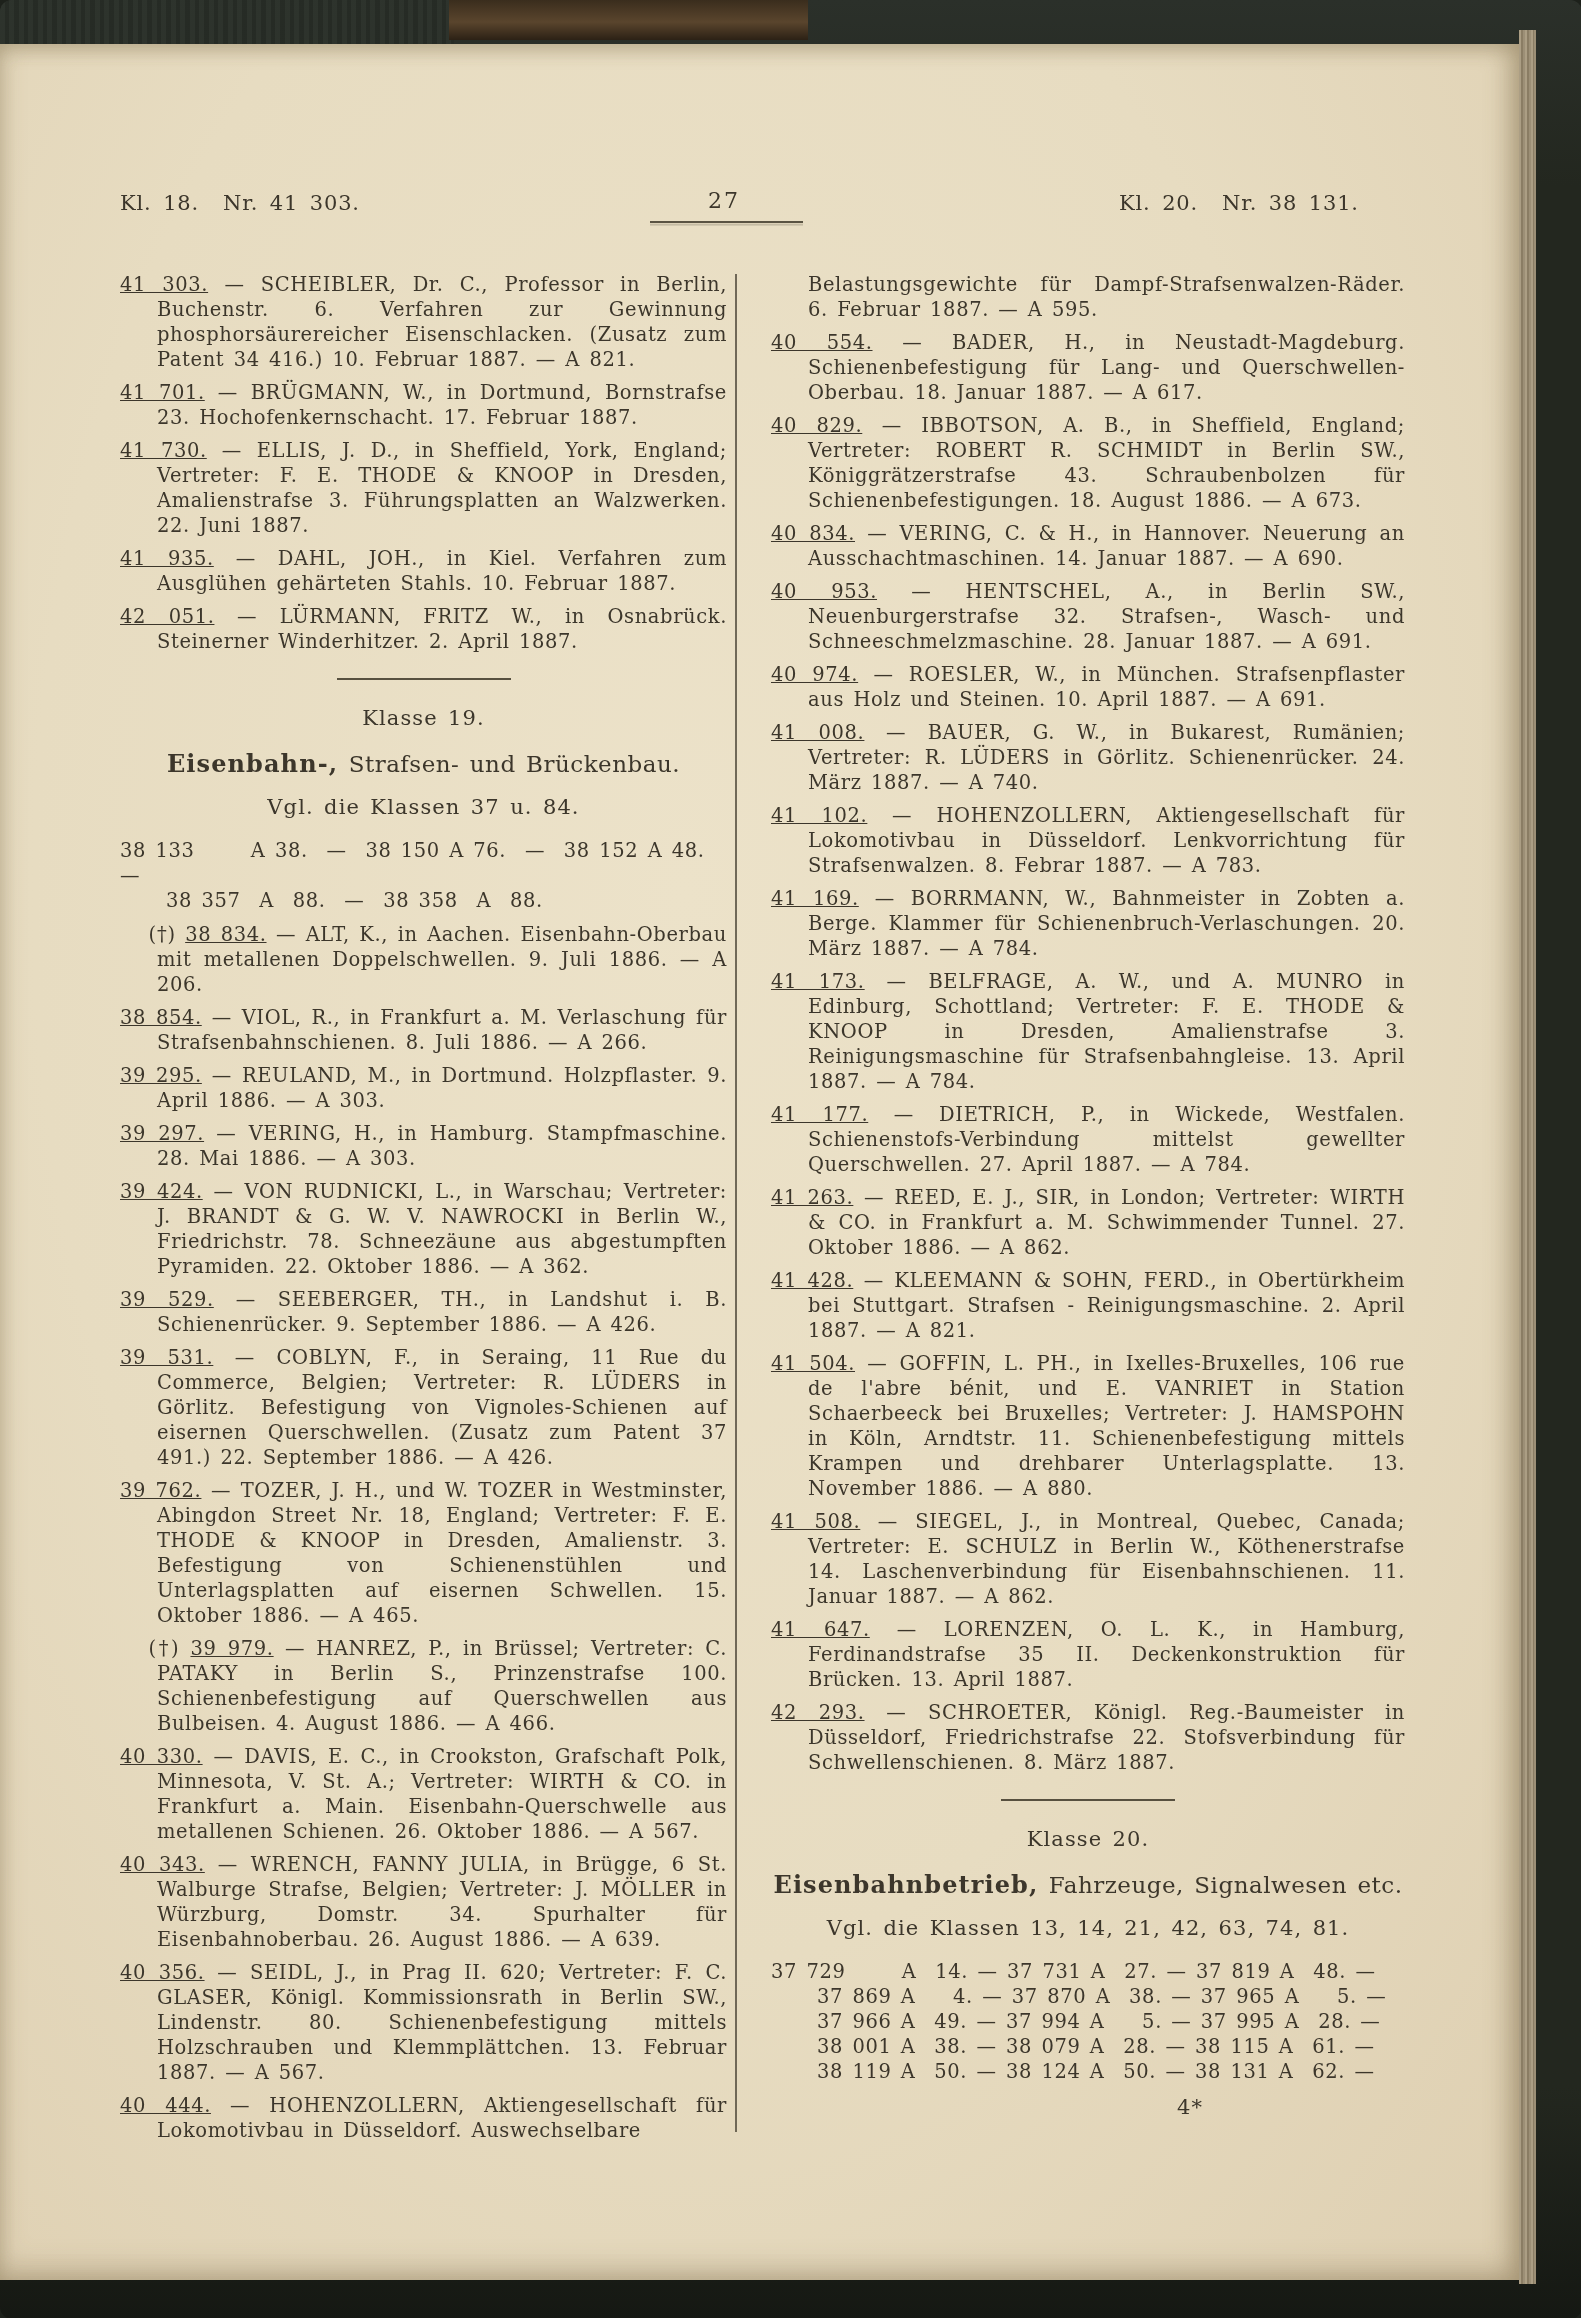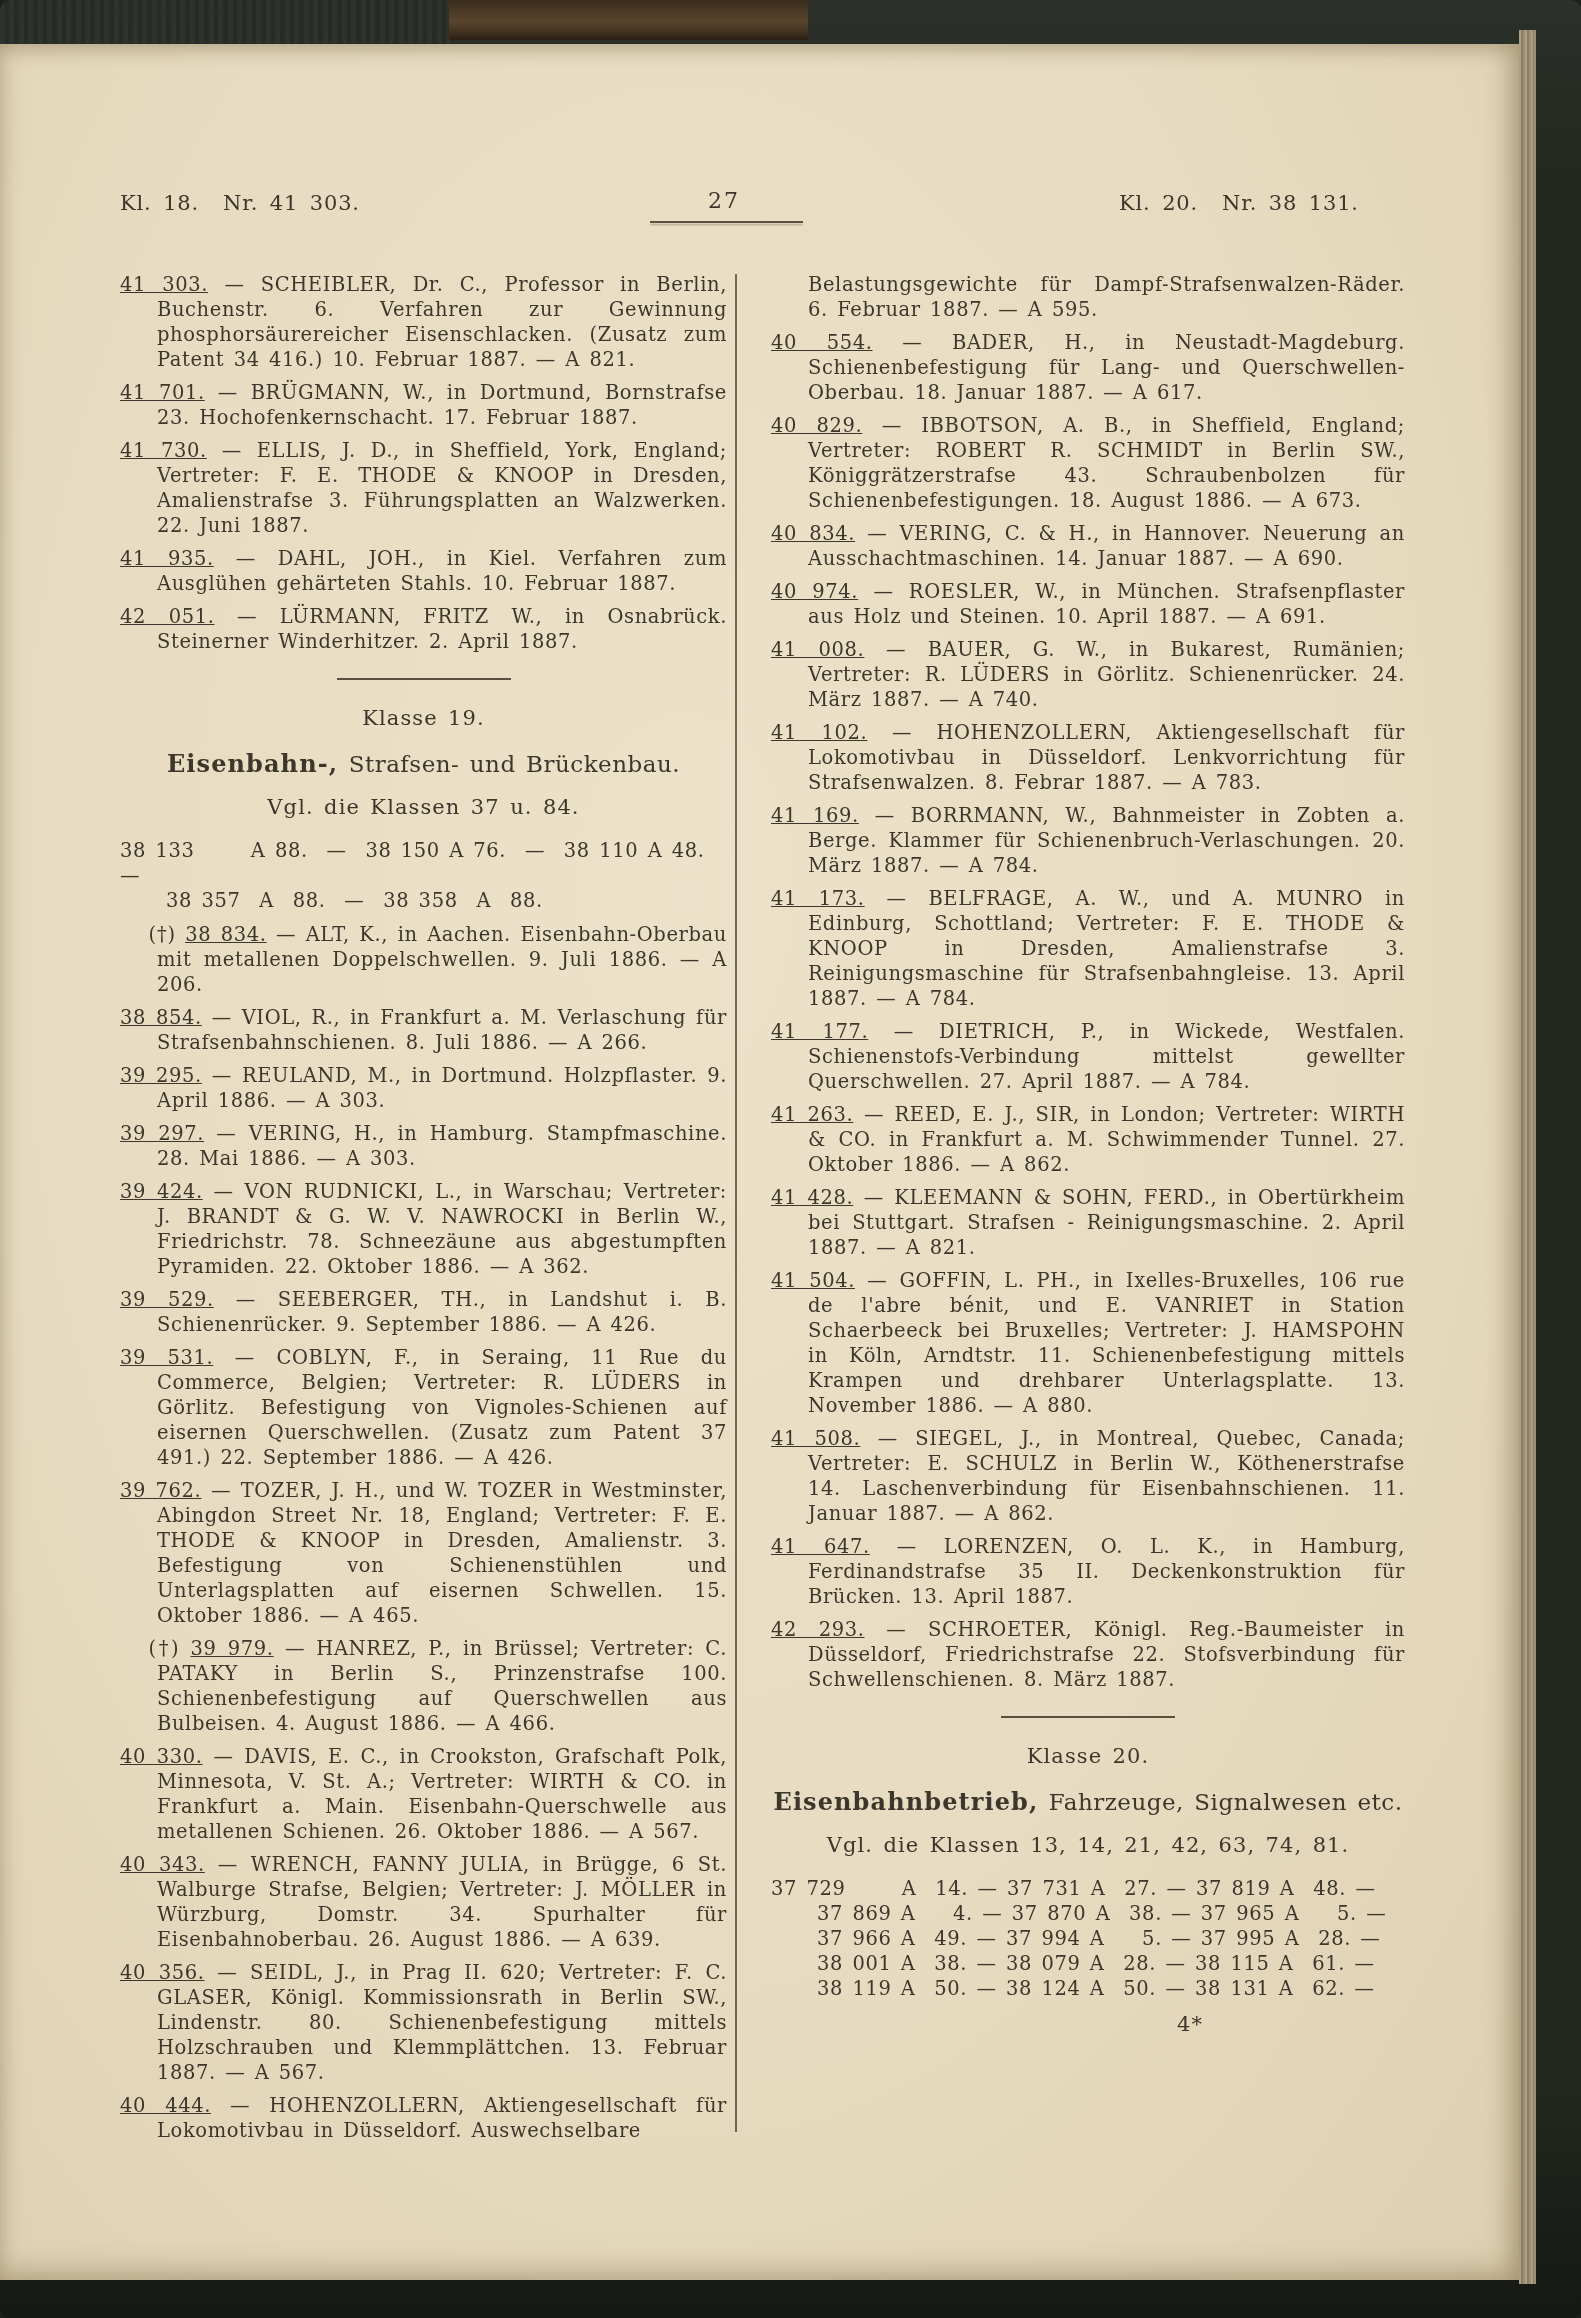--- a/index.html
+++ b/index.html
@@ -87,21 +87,21 @@
         <p class="entry"><span class="num">41 730.</span> — ELLIS, J. D., in Sheffield, York, England; Vertreter: F. E. THODE &amp; KNOOP in Dresden, Amalienstrafse 3. Führungsplatten an Walzwerken. 22. Juni 1887.</p>
         <p class="entry"><span class="num">41 935.</span> — DAHL, JOH., in Kiel. Verfahren zum Ausglühen gehärteten Stahls. 10. Februar 1887.</p>
         <p class="entry"><span class="num">42 051.</span> — LÜRMANN, FRITZ W., in Osnabrück. Steinerner Winderhitzer. 2. April 1887.</p>
         <div class="section">
           <div class="rule"></div>
           <div class="klasse">Klasse 19.</div>
           <div class="title"><span class="tb">Eisenbahn-,</span> Strafsen- und Brückenbau.</div>
           <div class="vgl">Vgl. die Klassen 37 u. 84.</div>
         </div>
         <div class="numlist">
-          <div class="line">38 133      A 88.  —  38 150 A 76.  —  38 110 A 48. —</div>
+          <div class="line">38 133      A 38.  —  38 150 A 76.  —  38 152 A 48. —</div>
           <div class="line">38 357  A  88.  —  38 358  A  88.</div>
         </div>
         <p class="entry dagger"><span>(†) </span><span class="num">38 834.</span> — ALT, K., in Aachen. Eisenbahn-Oberbau mit metallenen Doppelschwellen. 9. Juli 1886. — A 206.</p>
         <p class="entry"><span class="num">38 854.</span> — VIOL, R., in Frankfurt a. M. Verlaschung für Strafsenbahnschienen. 8. Juli 1886. — A 266.</p>
         <p class="entry"><span class="num">39 295.</span> — REULAND, M., in Dortmund. Holzpflaster. 9. April 1886. — A 303.</p>
         <p class="entry"><span class="num">39 297.</span> — VERING, H., in Hamburg. Stampfmaschine. 28. Mai 1886. — A 303.</p>
         <p class="entry"><span class="num">39 424.</span> — VON RUDNICKI, L., in Warschau; Vertreter: J. BRANDT &amp; G. W. V. NAWROCKI in Berlin W., Friedrichstr. 78. Schneezäune aus abgestumpften Pyramiden. 22. Oktober 1886. — A 362.</p>
         <p class="entry"><span class="num">39 529.</span> — SEEBERGER, TH., in Landshut i. B. Schienenrücker. 9. September 1886. — A 426.</p>
         <p class="entry"><span class="num">39 531.</span> — COBLYN, F., in Seraing, 11 Rue du Commerce, Belgien; Vertreter: R. LÜDERS in Görlitz. Befestigung von Vignoles-Schienen auf eisernen Querschwellen. (Zusatz zum Patent 37 491.) 22. September 1886. — A 426.</p>
         <p class="entry"><span class="num">39 762.</span> — TOZER, J. H., und W. TOZER in Westminster, Abingdon Street Nr. 18, England; Vertreter: F. E. THODE &amp; KNOOP in Dresden, Amalienstr. 3. Befestigung von Schienenstühlen und Unterlagsplatten auf eisernen Schwellen. 15. Oktober 1886. — A 465.</p>
@@ -109,20 +109,21 @@
         <p class="entry"><span class="num">40 330.</span> — DAVIS, E. C., in Crookston, Grafschaft Polk, Minnesota, V. St. A.; Vertreter: WIRTH &amp; CO. in Frankfurt a. Main. Eisenbahn-Querschwelle aus metallenen Schienen. 26. Oktober 1886. — A 567.</p>
         <p class="entry"><span class="num">40 343.</span> — WRENCH, FANNY JULIA, in Brügge, 6 St. Walburge Strafse, Belgien; Vertreter: J. MÖLLER in Würzburg, Domstr. 34. Spurhalter für Eisenbahnoberbau. 26. August 1886. — A 639.</p>
         <p class="entry"><span class="num">40 356.</span> — SEIDL, J., in Prag II. 620; Vertreter: F. C. GLASER, Königl. Kommissionsrath in Berlin SW., Lindenstr. 80. Schienenbefestigung mittels Holzschrauben und Klemmplättchen. 13. Februar 1887. — A 567.</p>
         <p class="entry"><span class="num">40 444.</span> — HOHENZOLLERN, Aktiengesellschaft für Lokomotivbau in Düsseldorf. Auswechselbare</p>
       </div>
     <div class="col col-right" id="col-right">
         <p class="continuation">Belastungsgewichte für Dampf-Strafsenwalzen-Räder. 6. Februar 1887. — A 595.</p>
         <p class="entry"><span class="num">40 554.</span> — BADER, H., in Neustadt-Magdeburg. Schienenbefestigung für Lang- und Querschwellen-Oberbau. 18. Januar 1887. — A 617.</p>
         <p class="entry"><span class="num">40 829.</span> — IBBOTSON, A. B., in Sheffield, England; Vertreter: ROBERT R. SCHMIDT in Berlin SW., Königgrätzerstrafse 43. Schraubenbolzen für Schienenbefestigungen. 18. August 1886. — A 673.</p>
         <p class="entry"><span class="num">40 834.</span> — VERING, C. &amp; H., in Hannover. Neuerung an Ausschachtmaschinen. 14. Januar 1887. — A 690.</p>
+        <p class="entry"><span class="num">40 953.</span> — HENTSCHEL, A., in Berlin SW., Neuenburgerstrafse 32. Strafsen-, Wasch- und Schneeschmelzmaschine. 28. Januar 1887. — A 691.</p>
         <p class="entry"><span class="num">40 974.</span> — ROESLER, W., in München. Strafsenpflaster aus Holz und Steinen. 10. April 1887. — A 691.</p>
         <p class="entry"><span class="num">41 008.</span> — BAUER, G. W., in Bukarest, Rumänien; Vertreter: R. LÜDERS in Görlitz. Schienenrücker. 24. März 1887. — A 740.</p>
         <p class="entry"><span class="num">41 102.</span> — HOHENZOLLERN, Aktiengesellschaft für Lokomotivbau in Düsseldorf. Lenkvorrichtung für Strafsenwalzen. 8. Febrar 1887. — A 783.</p>
         <p class="entry"><span class="num">41 169.</span> — BORRMANN, W., Bahnmeister in Zobten a. Berge. Klammer für Schienenbruch-Verlaschungen. 20. März 1887. — A 784.</p>
         <p class="entry"><span class="num">41 173.</span> — BELFRAGE, A. W., und A. MUNRO in Edinburg, Schottland; Vertreter: F. E. THODE &amp; KNOOP in Dresden, Amalienstrafse 3. Reinigungsmaschine für Strafsenbahngleise. 13. April 1887. — A 784.</p>
         <p class="entry"><span class="num">41 177.</span> — DIETRICH, P., in Wickede, Westfalen. Schienenstofs-Verbindung mittelst gewellter Querschwellen. 27. April 1887. — A 784.</p>
         <p class="entry"><span class="num">41 263.</span> — REED, E. J., SIR, in London; Vertreter: WIRTH &amp; CO. in Frankfurt a. M. Schwimmender Tunnel. 27. Oktober 1886. — A 862.</p>
         <p class="entry"><span class="num">41 428.</span> — KLEEMANN &amp; SOHN, FERD., in Obertürkheim bei Stuttgart. Strafsen - Reinigungsmaschine. 2. April 1887. — A 821.</p>
         <p class="entry"><span class="num">41 504.</span> — GOFFIN, L. PH., in Ixelles-Bruxelles, 106 rue de l'abre bénit, und E. VANRIET in Station Schaerbeeck bei Bruxelles; Vertreter: J. HAMSPOHN in Köln, Arndtstr. 11. Schienenbefestigung mittels Krampen und drehbarer Unterlagsplatte. 13. November 1886. — A 880.</p>
         <p class="entry"><span class="num">41 508.</span> — SIEGEL, J., in Montreal, Quebec, Canada; Vertreter: E. SCHULZ in Berlin W., Köthenerstrafse 14. Laschenverbindung für Eisenbahnschienen. 11. Januar 1887. — A 862.</p>

